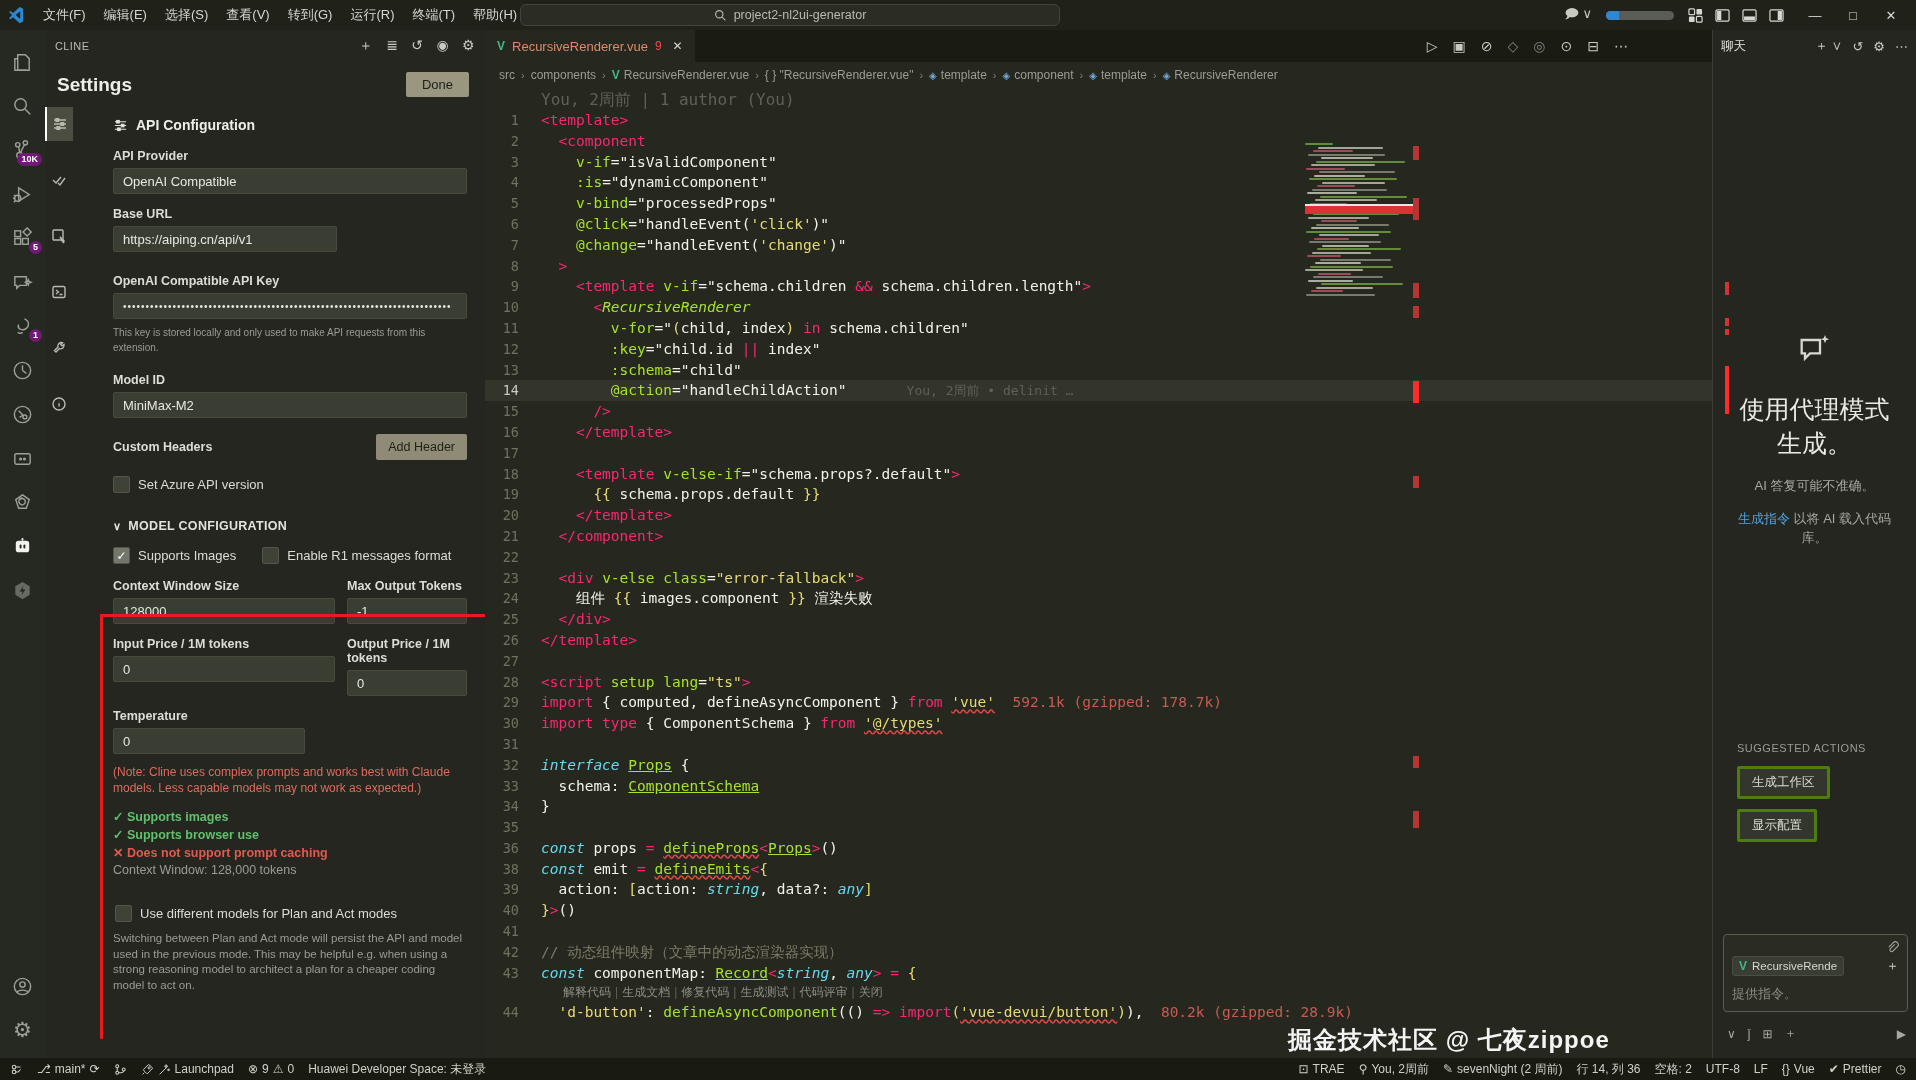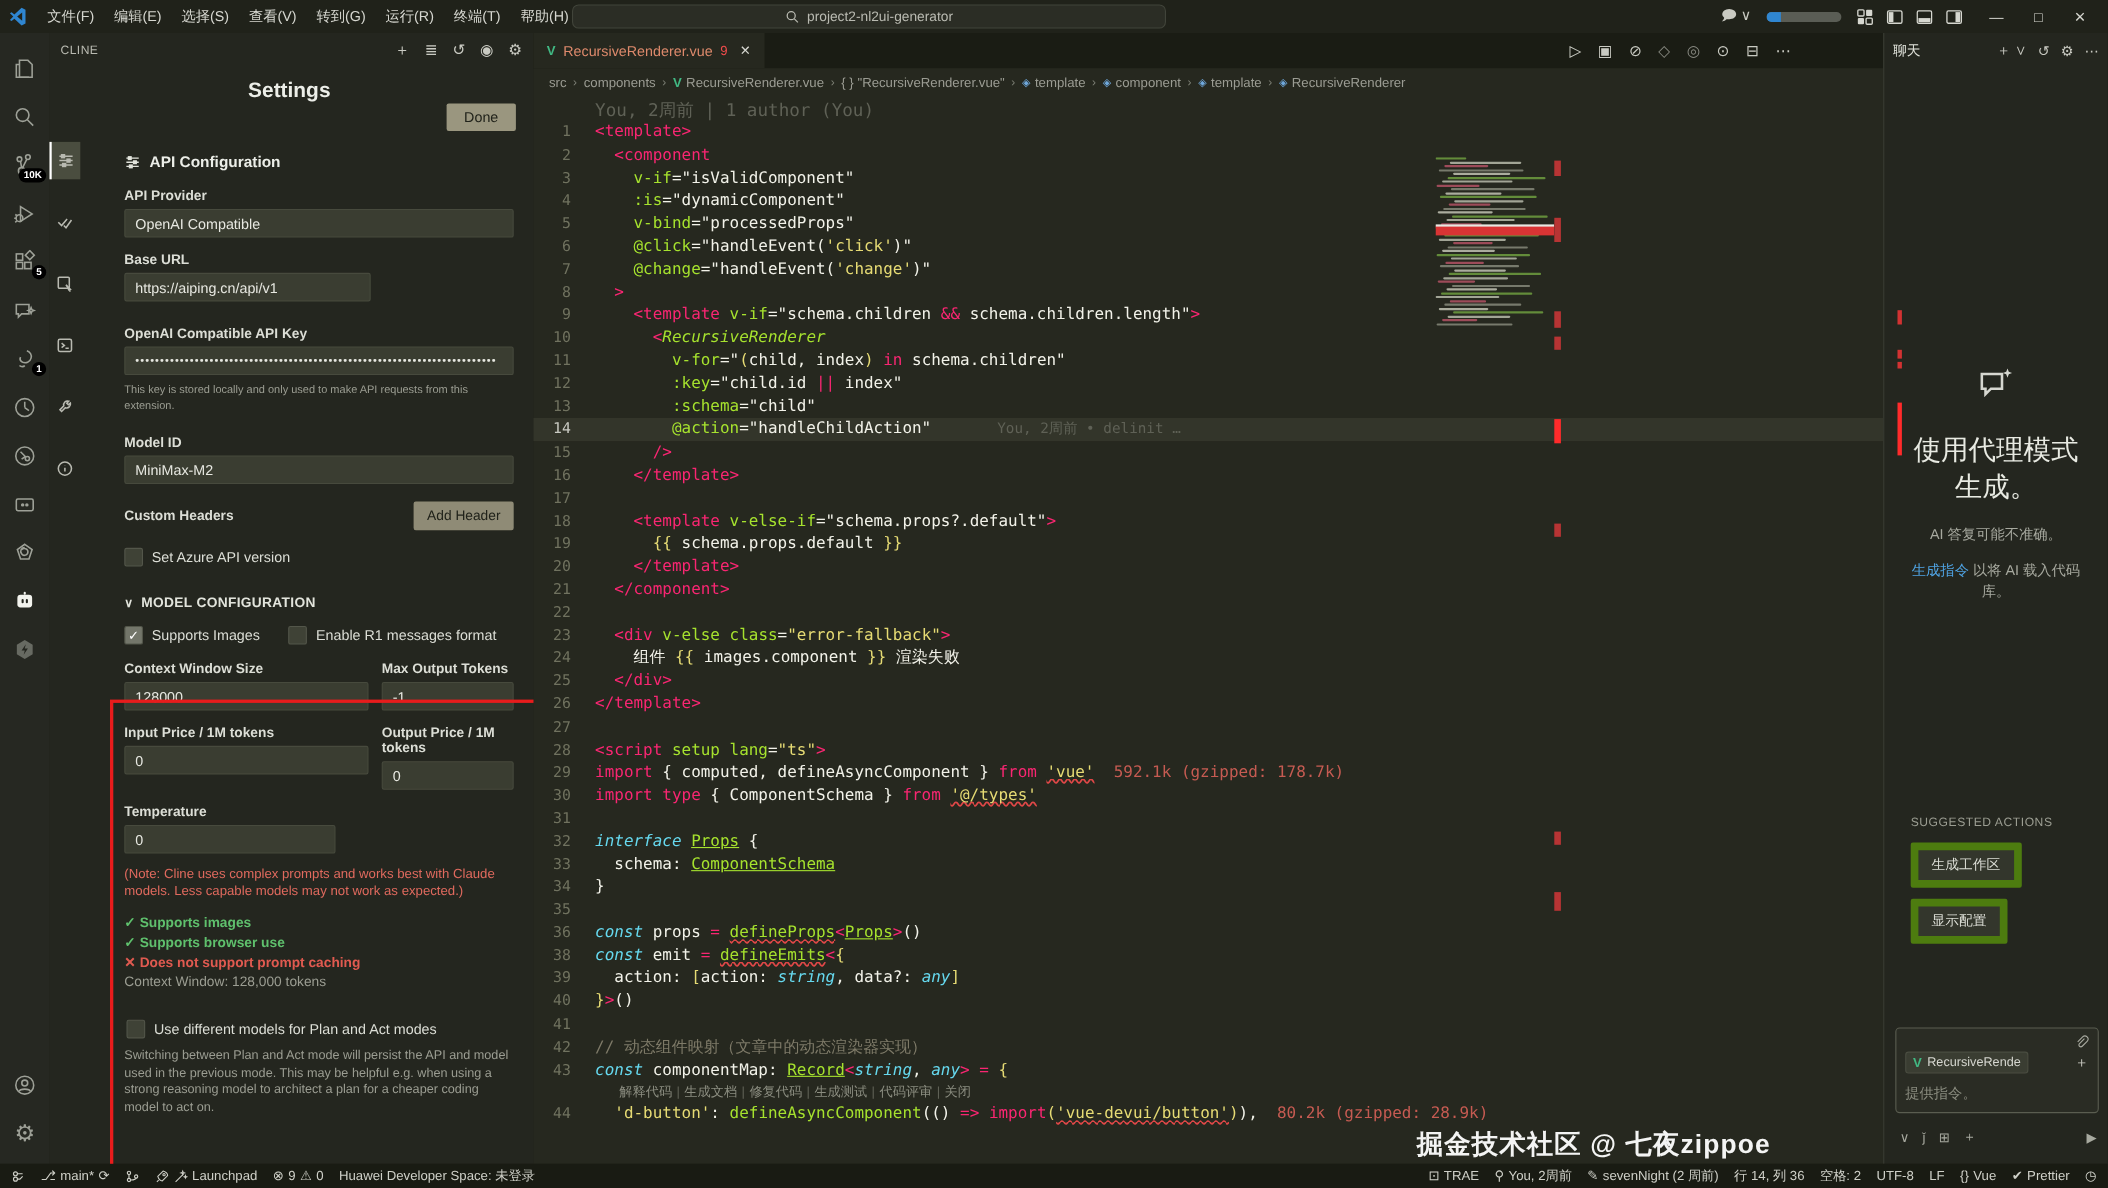--- a/index.html
+++ b/index.html
@@ -24,29 +24,29 @@
   .winctl{display:flex;gap:4px;}
   .winctl span{width:34px;height:28px;display:flex;align-items:center;justify-content:center;color:#d6d7d0;font-size:13px;}
 
   
   .activitybar{position:absolute;left:0;top:30px;width:45px;height:1028px;background:#262822;
     display:flex;flex-direction:column;align-items:center;padding-top:10px;color:#9da097;}
   .ab-item{position:relative;width:45px;height:44px;display:flex;align-items:center;justify-content:center;}
   .ab-item svg{width:23px;height:23px;stroke:#9da097;fill:none;stroke-width:1.5;}
   .ab-item.active svg{stroke:#f2f3ee;}
   .ab-item.filled svg{fill:#f2f3ee;stroke:none;}
-  .badge{position:absolute;right:3px;bottom:6px;background:#000000;color:#fff;border-radius:9px;
+  .badge{position:absolute;right:3px;bottom:6px;background:#701a75;color:#fff;border-radius:9px;
     font-size:9px;padding:1px 4px;line-height:11px;font-weight:bold;}
   .ab-bottom{margin-top:auto;padding-bottom:6px;display:flex;flex-direction:column;align-items:center;}
 
   
   .clinepanel{position:absolute;left:45px;top:30px;width:440px;height:1028px;background:#24261f;color:#d6d7d0;}
   .cp-header{height:32px;display:flex;align-items:center;padding:0 10px;font-size:11px;color:#b9bab1;letter-spacing:.4px;}
   .cp-hicons{margin-left:auto;display:flex;gap:13px;font-size:14px;color:#c9cac2;}
-  .settings-row{display:flex;align-items:center;padding:10px 16px 6px 12px;flex-direction:column;}
+  .settings-row{display:flex;align-items:center;padding:10px 16px 6px 12px;}
   .settings-row h2{font-size:19px;font-weight:bold;color:#eceee8;}
   .done-btn{margin-left:auto;background:#9a967f;color:#20221a;border:none;font-size:13px;
     padding:5px 16px;border-radius:2px;font-family:inherit;}
   .cp-body{display:flex;height:calc(100% - 92px);}
   .subnav{width:28px;display:flex;flex-direction:column;align-items:center;padding-top:4px;gap:22px;color:#a7a99f;}
   .subnav .sn{width:28px;height:34px;display:flex;align-items:center;justify-content:center;}
   .subnav .sn.active{background:#4a4d3f;border-left:2px solid #fff;}
   .subnav svg{width:16px;height:16px;stroke:#b9bab1;fill:none;stroke-width:1.4;}
   .form{flex:1;padding:0 18px 0 40px;overflow:hidden;position:relative;}
   .sec-head{display:flex;align-items:center;gap:8px;font-size:14px;font-weight:bold;color:#eceee8;margin:14px 0 16px 0;}
@@ -130,21 +130,21 @@
   .gutter-mark{position:absolute;left:12px;width:4px;background:#d23232;}
   .empty{position:absolute;left:0;top:300px;width:100%;display:flex;flex-direction:column;
     align-items:center;text-align:center;padding:0 22px;}
   .empty .bubble{color:#d6d7d0;margin-bottom:22px;}
   .empty h3{font-size:25px;font-weight:normal;color:#e8eae2;line-height:34px;}
   .empty .sub{font-size:13px;color:#a7a99f;margin-top:16px;line-height:19px;}
   .empty .instr{font-size:13px;color:#a7a99f;margin-top:14px;line-height:19px;}
   .link{color:#4fa3e3;}
   .suggested{position:absolute;left:24px;top:712px;}
   .sug-title{font-size:11px;color:#9b9d92;letter-spacing:.5px;margin-bottom:12px;}
-  .sug-btn{display:block;background:#33362c;border:7px solid #4d7c0f;color:#dcded6;font-size:12.5px;
+  .sug-btn{display:block;background:#33362c;border:3px solid #4d7c0f;color:#dcded6;font-size:12.5px;
     padding:5px 12px;border-radius:2px;margin-bottom:10px;font-family:Liberation Serif, serif;}
   .chatinput{position:absolute;left:10px;right:8px;bottom:46px;background:#2a2c24;
     border:1px solid #5a5d50;border-radius:4px;padding:6px 8px 8px 8px;}
   .ci-top{display:flex;justify-content:flex-end;color:#a7a99f;}
   .chip-row{display:flex;align-items:center;margin-top:2px;}
   .chip{display:flex;align-items:center;gap:5px;background:#3a3d32;border:1px solid #4a4d41;
     border-radius:3px;font-size:11.5px;color:#d6d7d0;padding:2px 6px;max-width:140px;overflow:hidden;white-space:nowrap;}
   .chip-add{margin-left:auto;color:#c9cac2;font-size:13px;}
   .ci-ph{color:#8b8d80;font-size:13px;margin-top:9px;}
   .ci-icons{position:absolute;left:14px;right:10px;bottom:16px;display:flex;align-items:center;

